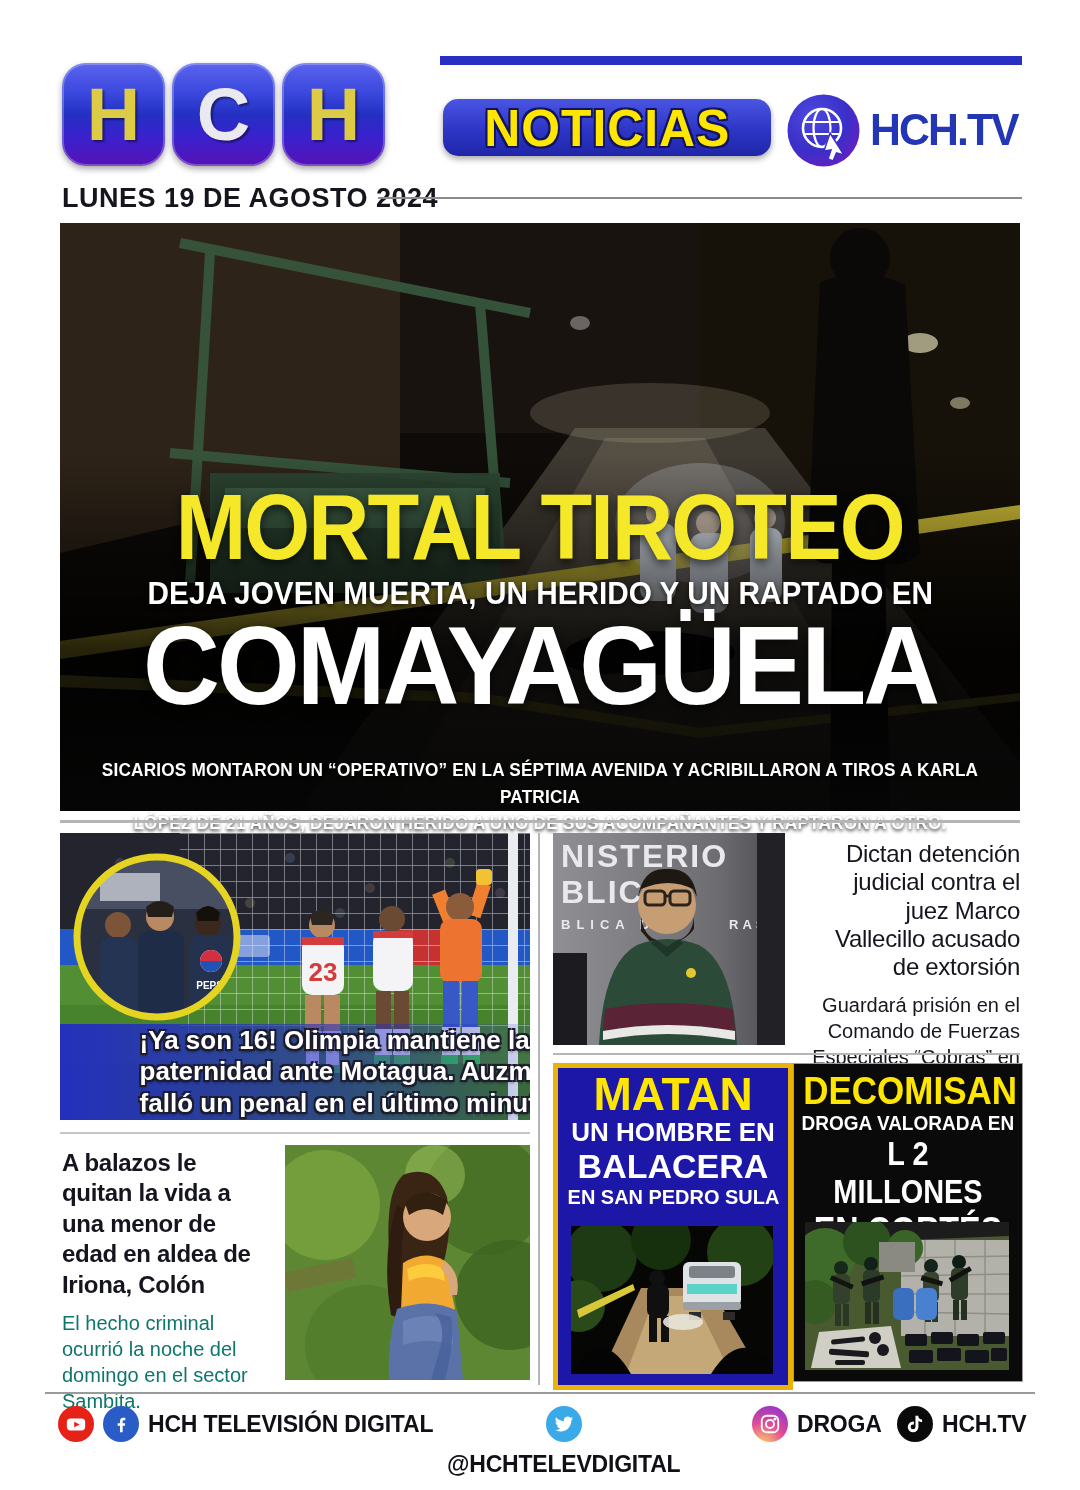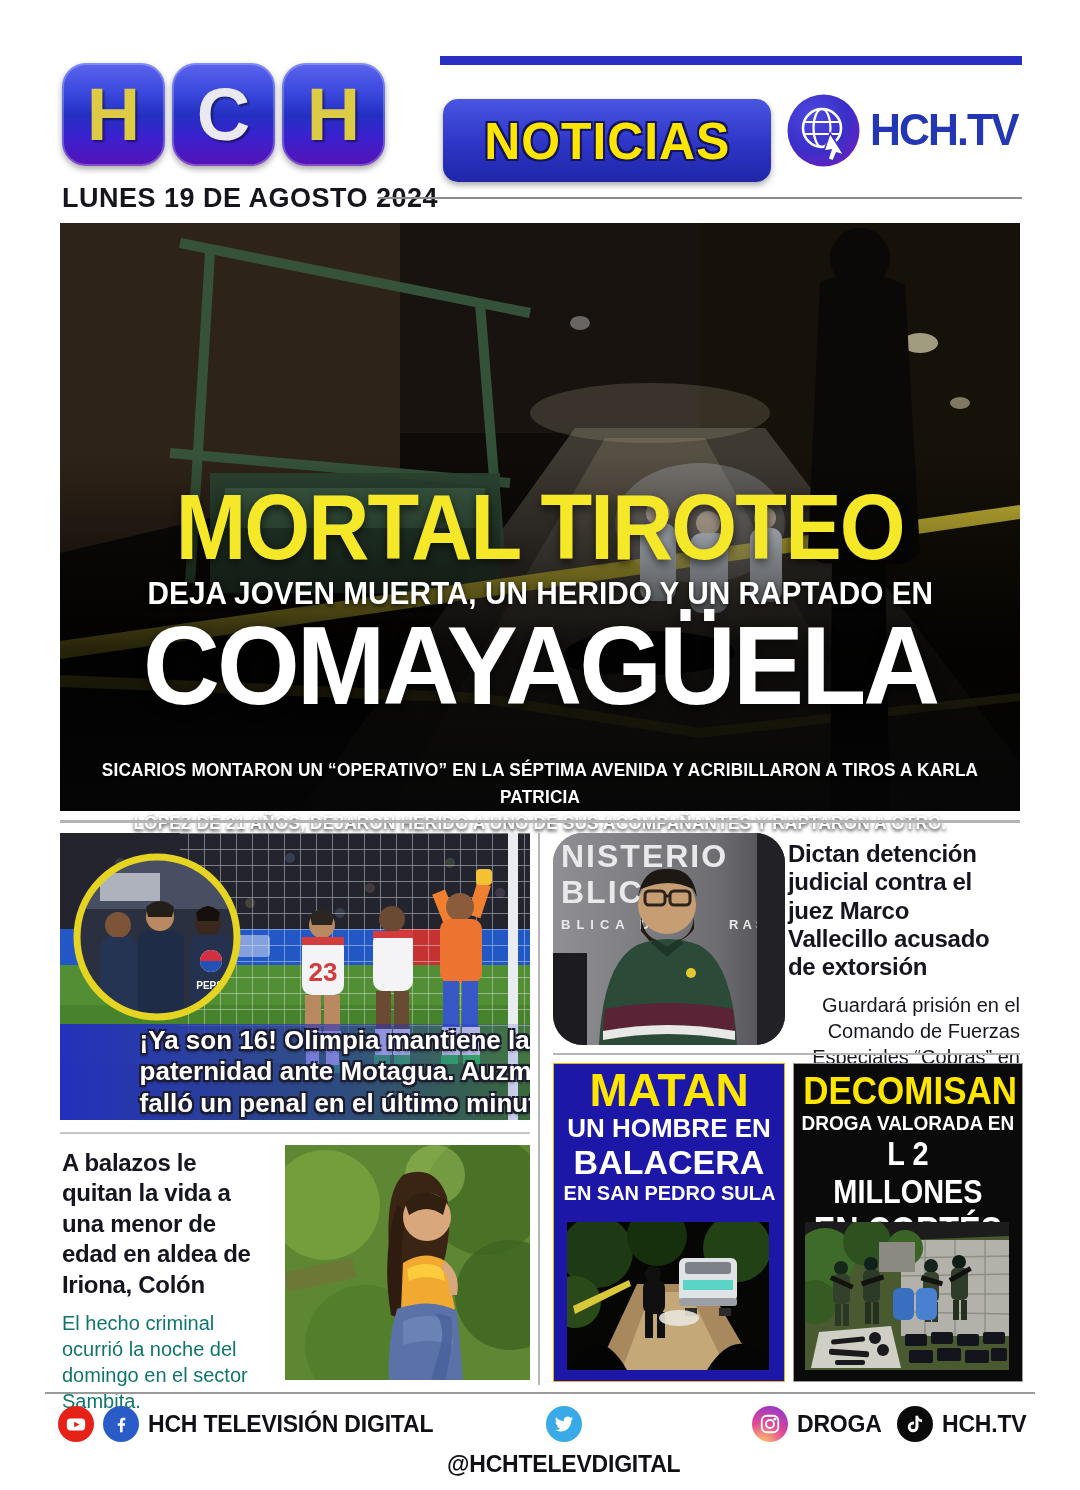--- a/index.html
+++ b/index.html
@@ -12,21 +12,21 @@
     position:absolute; top:63px; width:103px; height:103px; border-radius:24px;
     background:linear-gradient(180deg,#5a64ee 0%,#3a47dd 30%,#2330c2 50%,#3a21cf 72%,#5712b5 100%);
     box-shadow:0 3px 6px rgba(0,0,0,.35), inset 0 0 0 2px rgba(255,255,255,.25);
     display:flex;align-items:center;justify-content:center;
   }
   .logo-letter{font-size:74px;font-weight:bold;color:#ddca45;line-height:1;
     text-shadow:2px 2px 2px rgba(0,0,0,.45);} 
   .logo-letter.c{color:#e9e9ef;}
   .brand-bar{position:absolute;left:440px;top:56px;width:582px;height:9px;background:#2a2fc4;}
   .noticias-badge{
-    position:absolute;left:443px;top:99px;width:328px;height:83px;border-radius:15px;
+    position:absolute;left:443px;top:99px;width:328px;height:57px;border-radius:15px;
     background:linear-gradient(180deg,#4a55e2 0%,#2d35c6 55%,#1f26a8 100%);
     box-shadow:0 3px 6px rgba(0,0,0,.35);
     display:flex;align-items:center;justify-content:center;
   }
   .noticias-badge span{
     font-size:52px;font-weight:bold;color:#ffe600;letter-spacing:1px;
     transform:scaleX(.96);display:inline-block;
     text-shadow:-2px -2px 0 #11145e,2px -2px 0 #11145e,-2px 2px 0 #11145e,2px 2px 0 #11145e;
   }
   .globe{position:absolute;left:786px;top:93px;width:75px;height:75px;}
@@ -55,33 +55,33 @@
   .olimpia-card{position:absolute;left:60px;top:833px;width:470px;height:287px;background:#14241a;overflow:hidden;}
   .olimpia-caption{
     position:absolute;left:0;bottom:0;width:525px;height:96px;
     background:linear-gradient(90deg,rgba(34,44,196,.95) 0%,rgba(34,44,196,.55) 55%,rgba(34,44,196,0) 100%);
     display:flex;align-items:center;justify-content:flex-end;
   }
   .olimpia-caption div{
     padding-left:13px;font-size:26px;font-weight:bold;color:#fff;line-height:1.2;white-space:pre-line;
     text-shadow:-2px -2px 0 #1c1c2e,2px -2px 0 #1c1c2e,-2px 2px 0 #1c1c2e,2px 2px 0 #1c1c2e,0 3px 3px rgba(0,0,0,.5);
   }
-  .juez-photo{position:absolute;left:553px;top:833px;width:232px;height:212px;background:#77777c;overflow:hidden;border-radius:30px;}
-  .juez-headline{position:absolute;left:788px;top:840px;width:232px;
-    font-size:24px;font-weight:bold;color:#15151f;line-height:1.18;white-space:pre-line;letter-spacing:-.3px;}
+  .juez-photo{position:absolute;left:553px;top:833px;width:232px;height:212px;background:#77777c;overflow:hidden;}
+  .juez-headline{position:absolute;left:788px;top:840px;width:232px;text-align:right;
+    font-size:24px;font-weight:normal;color:#15151f;line-height:1.18;white-space:pre-line;letter-spacing:-.3px;}
   .juez-detail{position:absolute;left:788px;top:992px;width:232px;text-align:right;
     font-size:20px;color:#17171f;line-height:1.3;white-space:pre-line;}
   
   .iriona-headline{position:absolute;left:62px;top:1148px;width:220px;
     font-size:24px;font-weight:bold;color:#15151f;line-height:1.27;white-space:pre-line;letter-spacing:-.3px;}
   .iriona-detail{position:absolute;left:62px;top:1310px;width:220px;
     font-size:20px;color:#0f766e;line-height:1.3;white-space:pre-line;}
   .iriona-photo{position:absolute;left:285px;top:1145px;width:245px;height:235px;background:#557a2e;overflow:hidden;}
   .panel{position:absolute;top:1063px;width:230px;height:317px;text-align:center;overflow:hidden;}
-  .panel-blue{left:553px;background:#1d17a8;border:1px solid #eab308;}
+  .panel-blue{left:553px;background:#1d17a8;border:5px solid #eab308;}
   .panel-black{left:793px;width:228px;background:#0a0a0a;border:1px solid #9a9a9a;}
   .p-kicker{display:block;margin-top:6px;font-size:46px;font-weight:bold;color:#ffe600;line-height:1.05;letter-spacing:0;}
   .p-line{display:block;color:#fff;font-weight:bold;line-height:1.12;}
   .panel-photo{position:absolute;left:13px;top:0;border:0;}
   
   .footer-rule{position:absolute;left:45px;top:1392px;width:990px;height:2px;background:#9a9a9a;}
   .social{position:absolute;top:1406px;display:flex;align-items:center;gap:9px;}
   .social .label{font-size:23px;font-weight:bold;color:#101016;letter-spacing:-.2px;}
   .icn{width:36px;height:36px;border-radius:50%;display:flex;align-items:center;justify-content:center;flex:0 0 auto;}
   .icn.yt{background:#e62117;}

